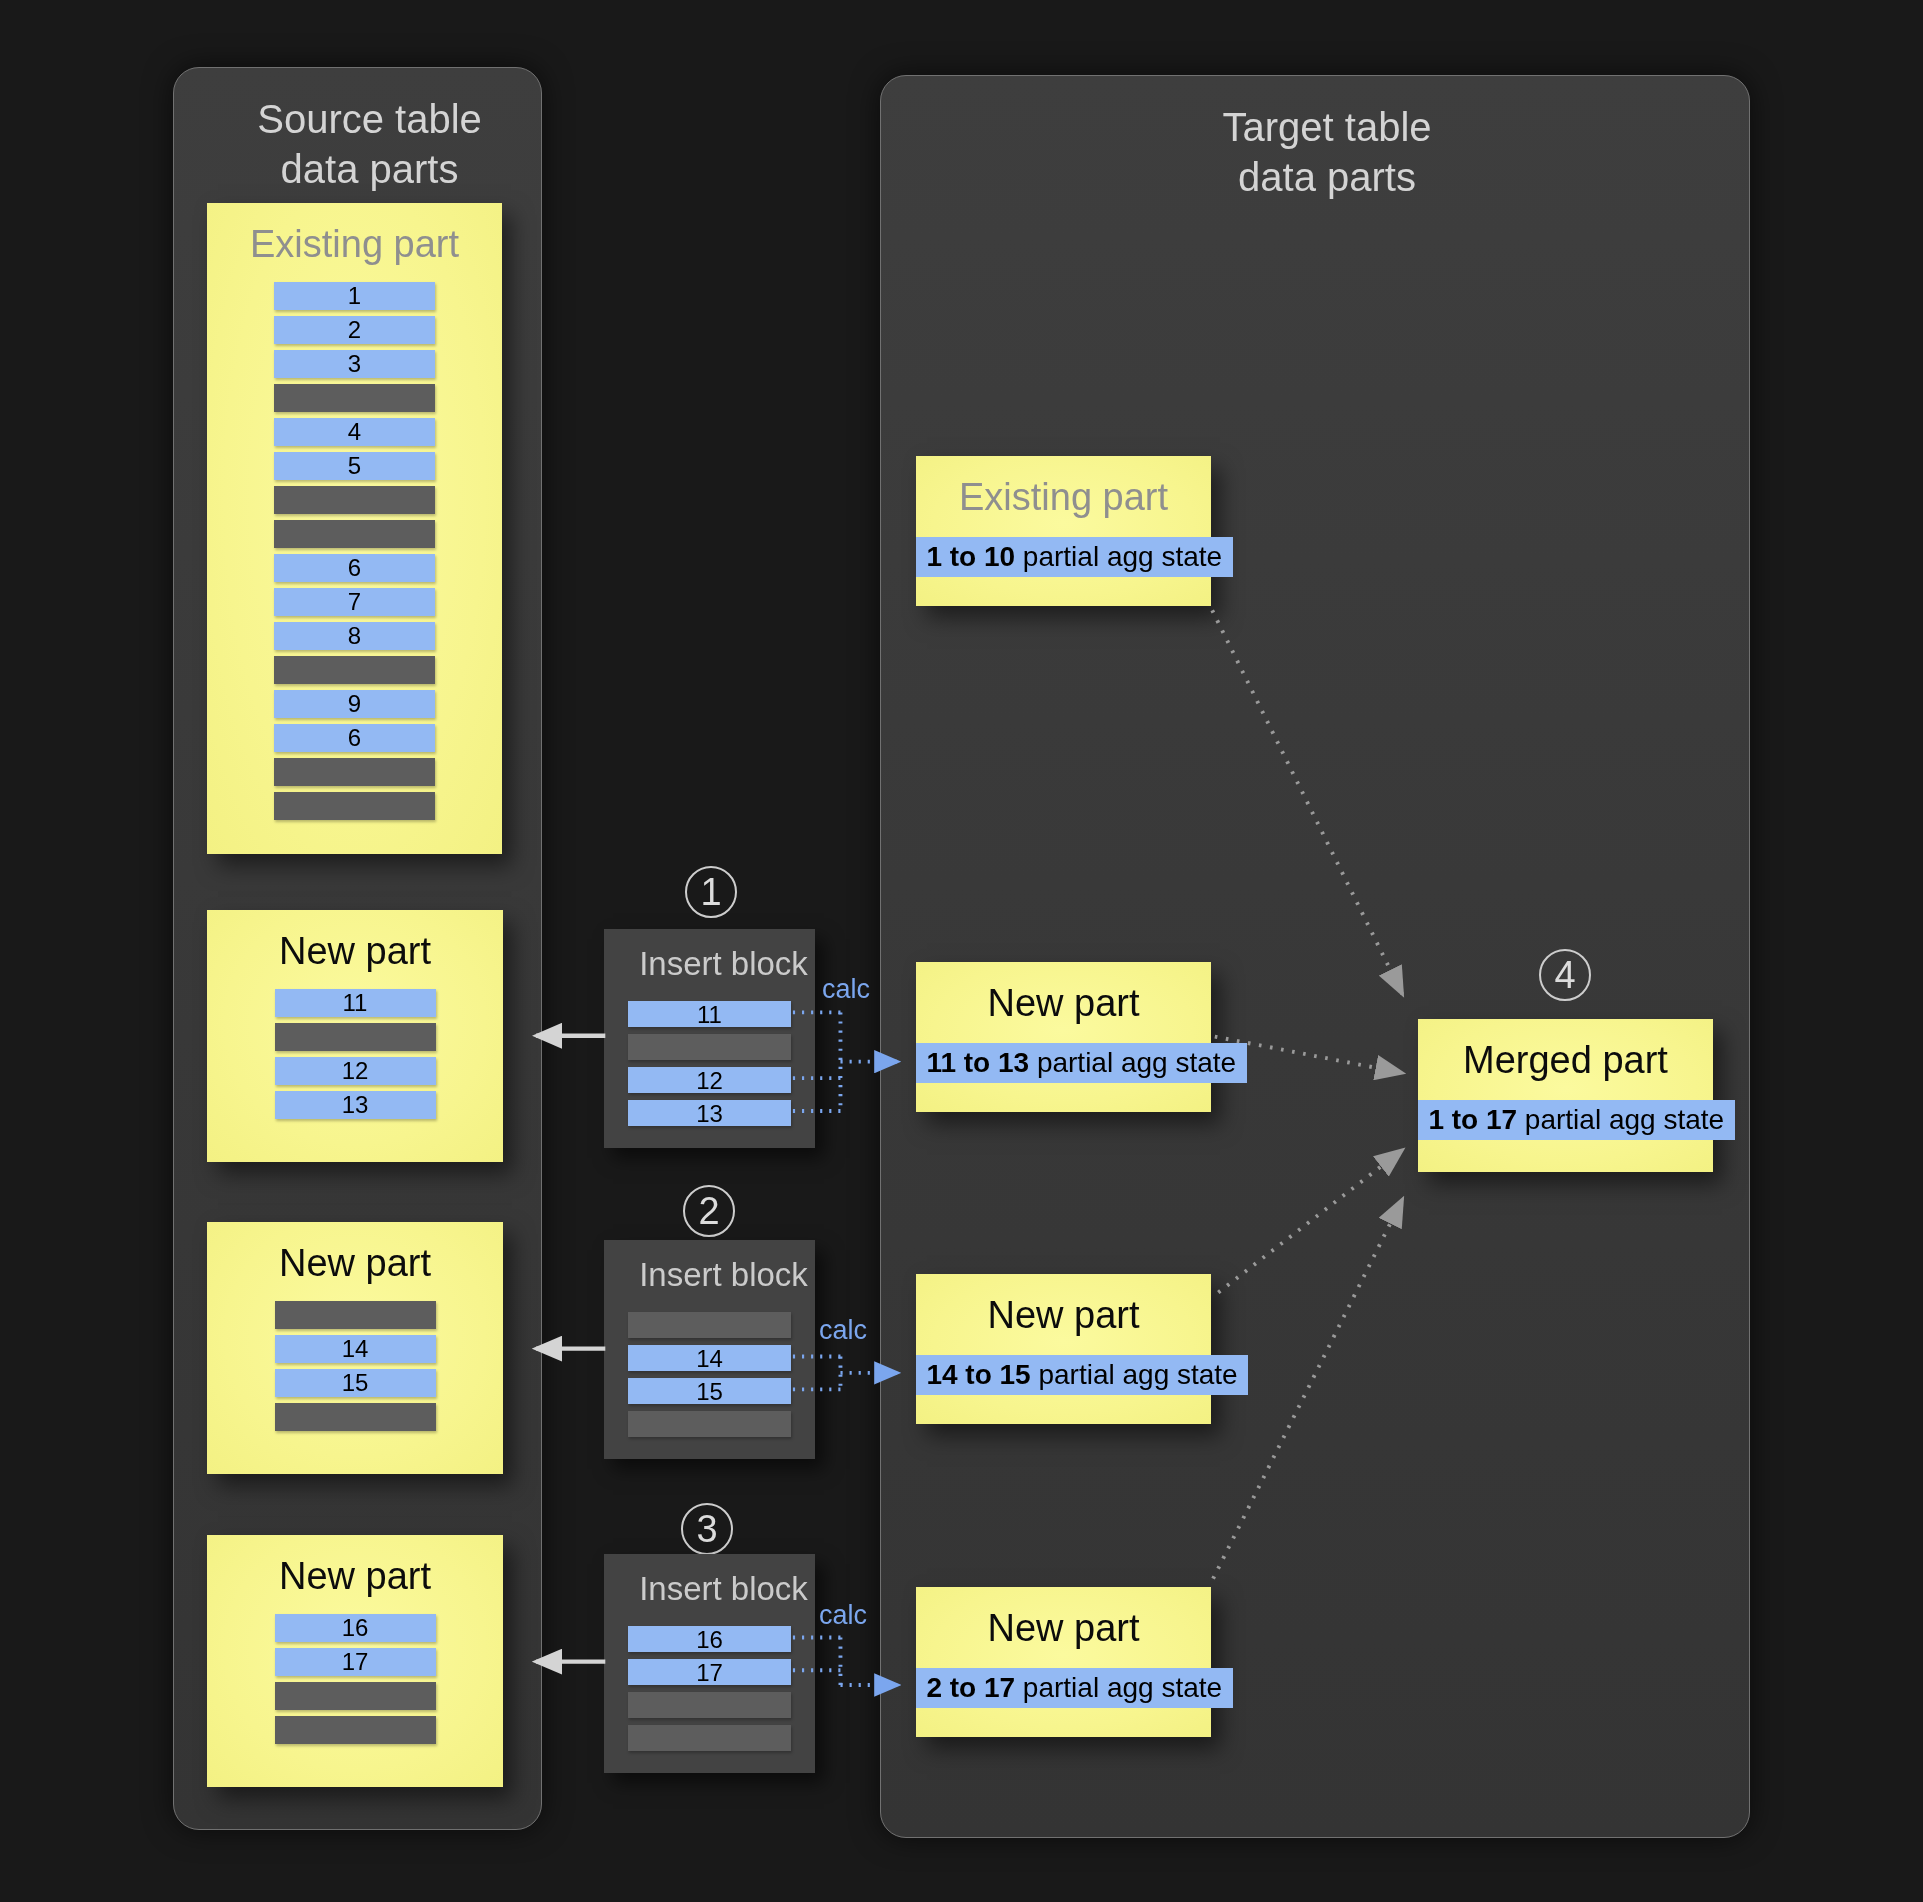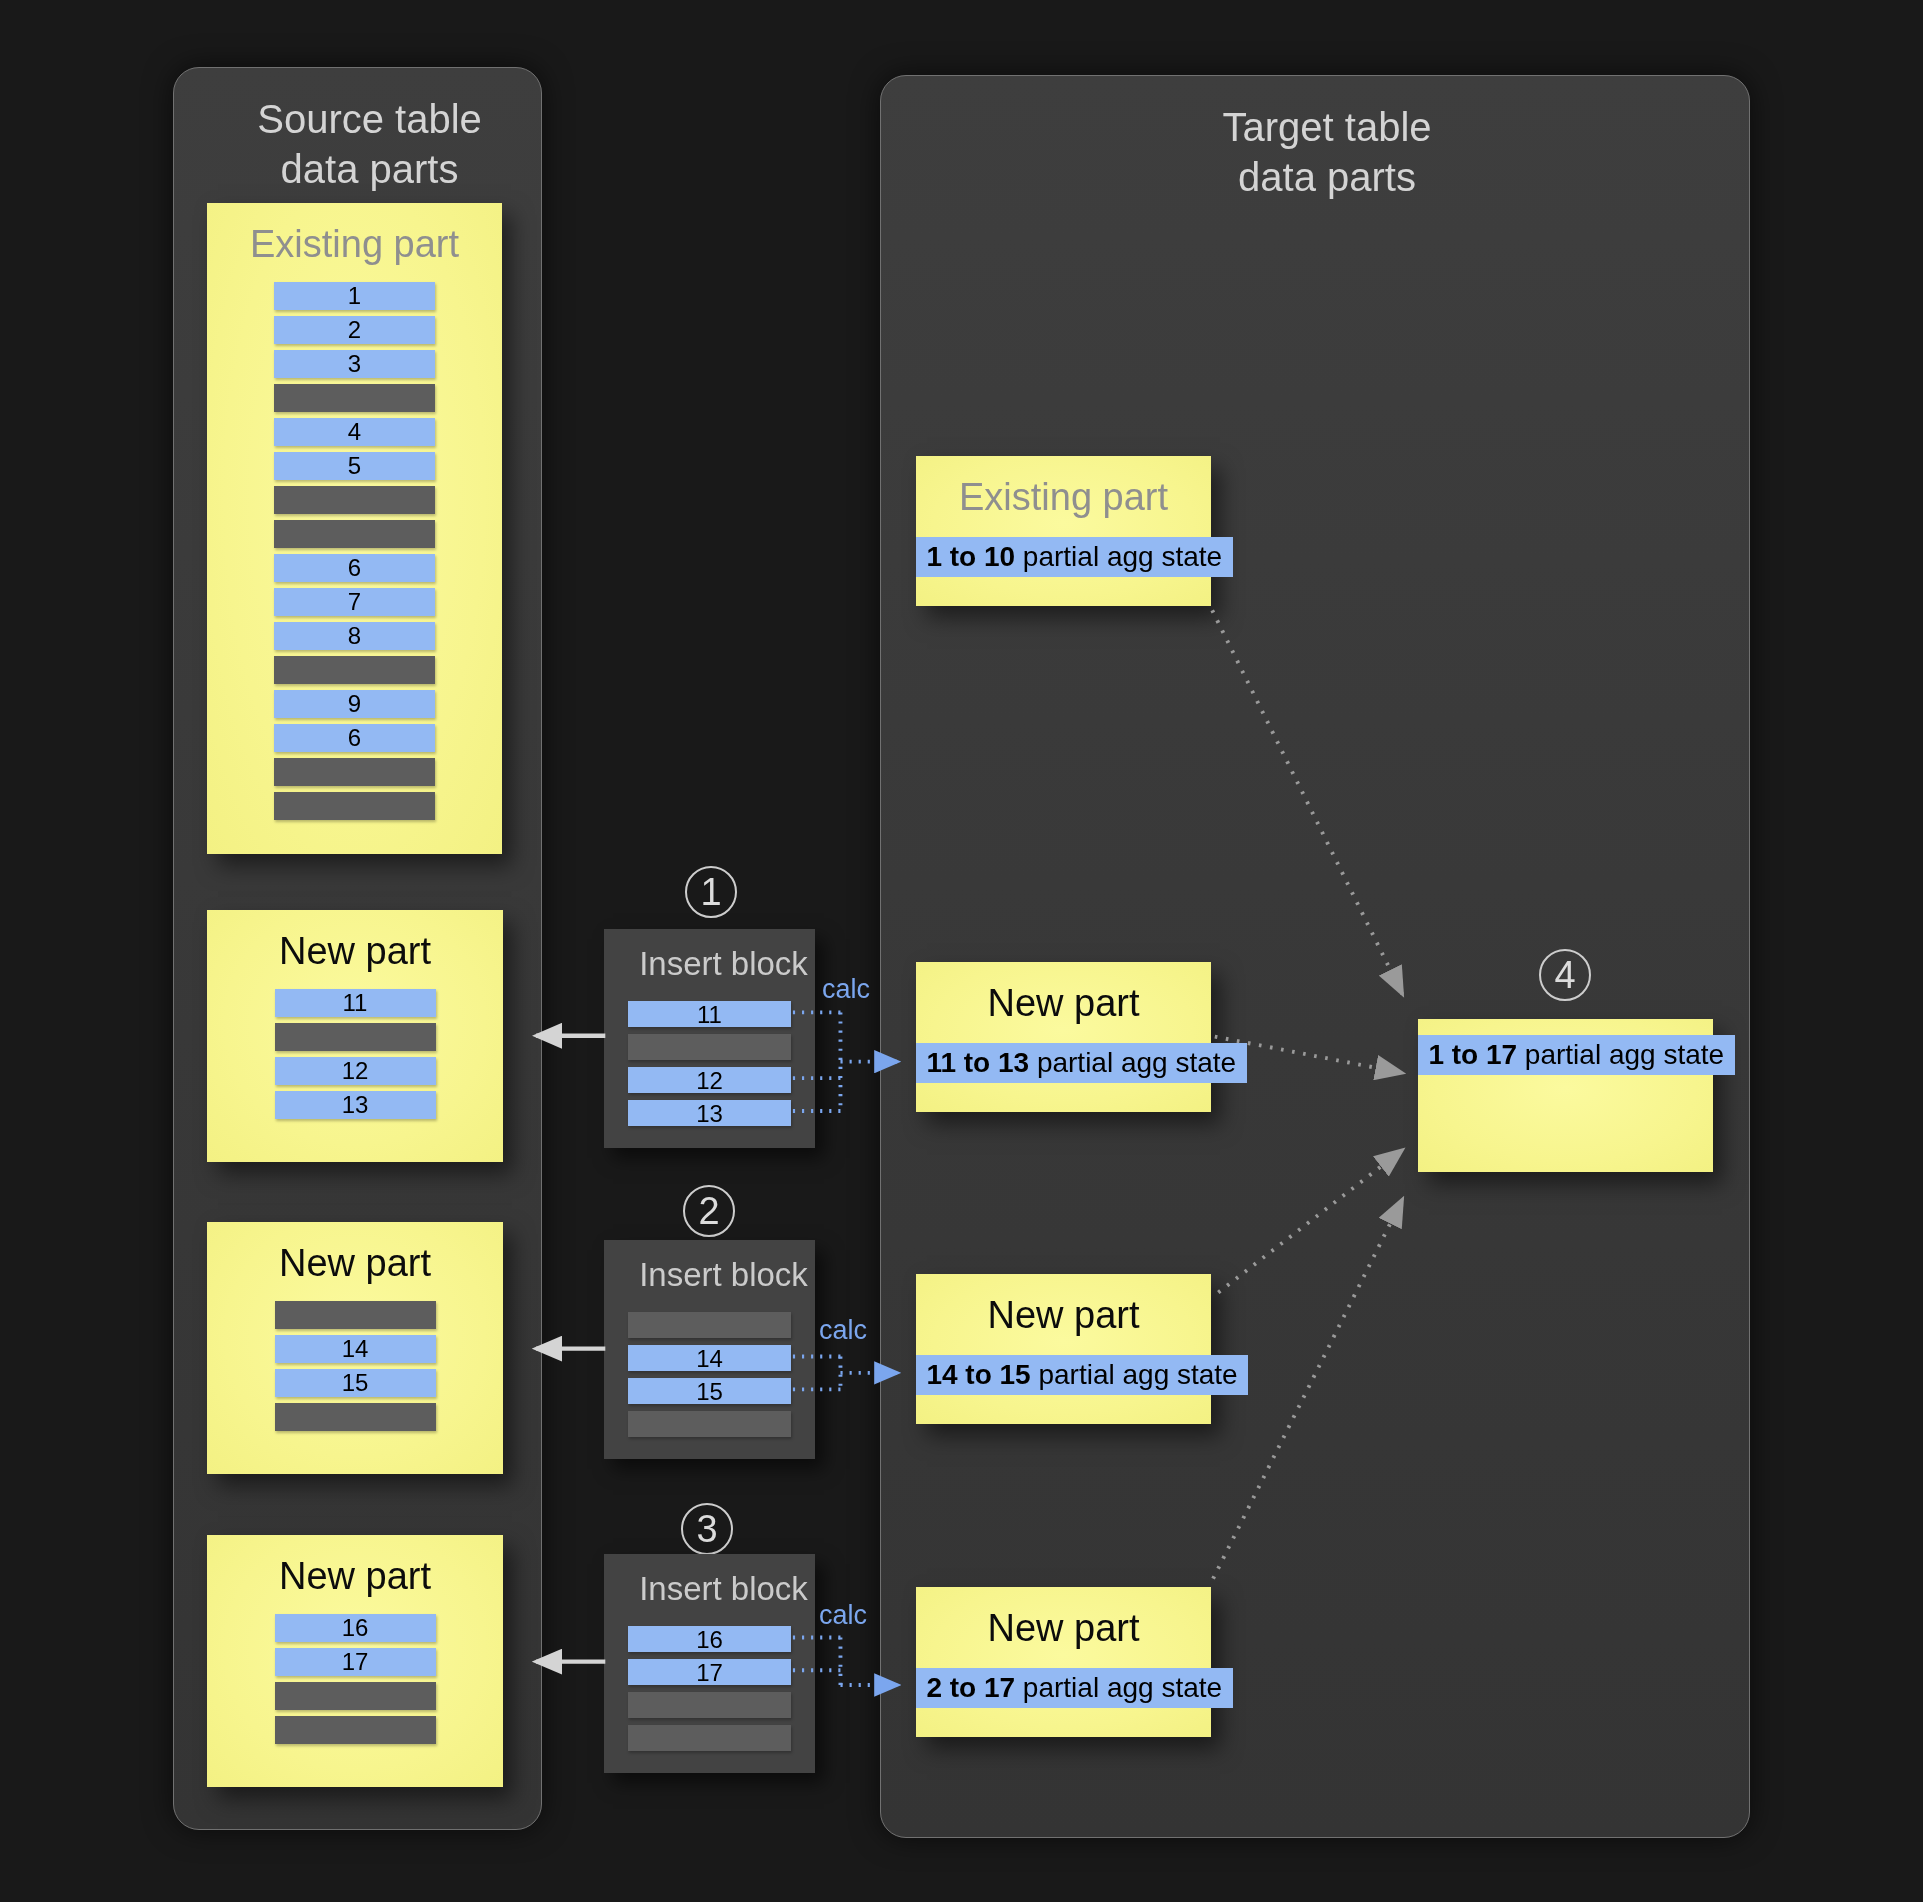--- a/index.html
+++ b/index.html
@@ -165,20 +165,21 @@
   <div class="ybox-title">New part</div>
   <div class="agg"><b>14 to 15</b><span> partial agg state</span></div>
 </div>
 <div class="ybox" style="left:916px;top:1587px;width:295px;height:150px;">
   <div class="ybox-title">New part</div>
   <div class="agg"><b>2 to 17</b><span> partial agg state</span></div>
 </div>
 
 <div class="step-circle" style="left:1539px;top:949px;">4</div>
 <div class="ybox" style="left:1418px;top:1019px;width:295px;height:153px;">
+  <div class="ybox-title">Merged part</div>
   <div class="agg"><b>1 to 17</b><span> partial agg state</span></div>
 </div>
 
 <svg class="overlay" width="1923" height="1902" viewBox="0 0 2224 2200">
   <defs>
     <marker id="mLight" markerWidth="7" markerHeight="6" refX="6" refY="3" orient="auto" markerUnits="strokeWidth">
       <path d="M0,0 L7,3 L0,6 z" fill="#d4d4d4"></path>
     </marker>
     <marker id="mBlue" markerWidth="7" markerHeight="6" refX="6" refY="3" orient="auto" markerUnits="strokeWidth">
       <path d="M0,0 L7,3 L0,6 z" fill="#7ba6ee"></path>

